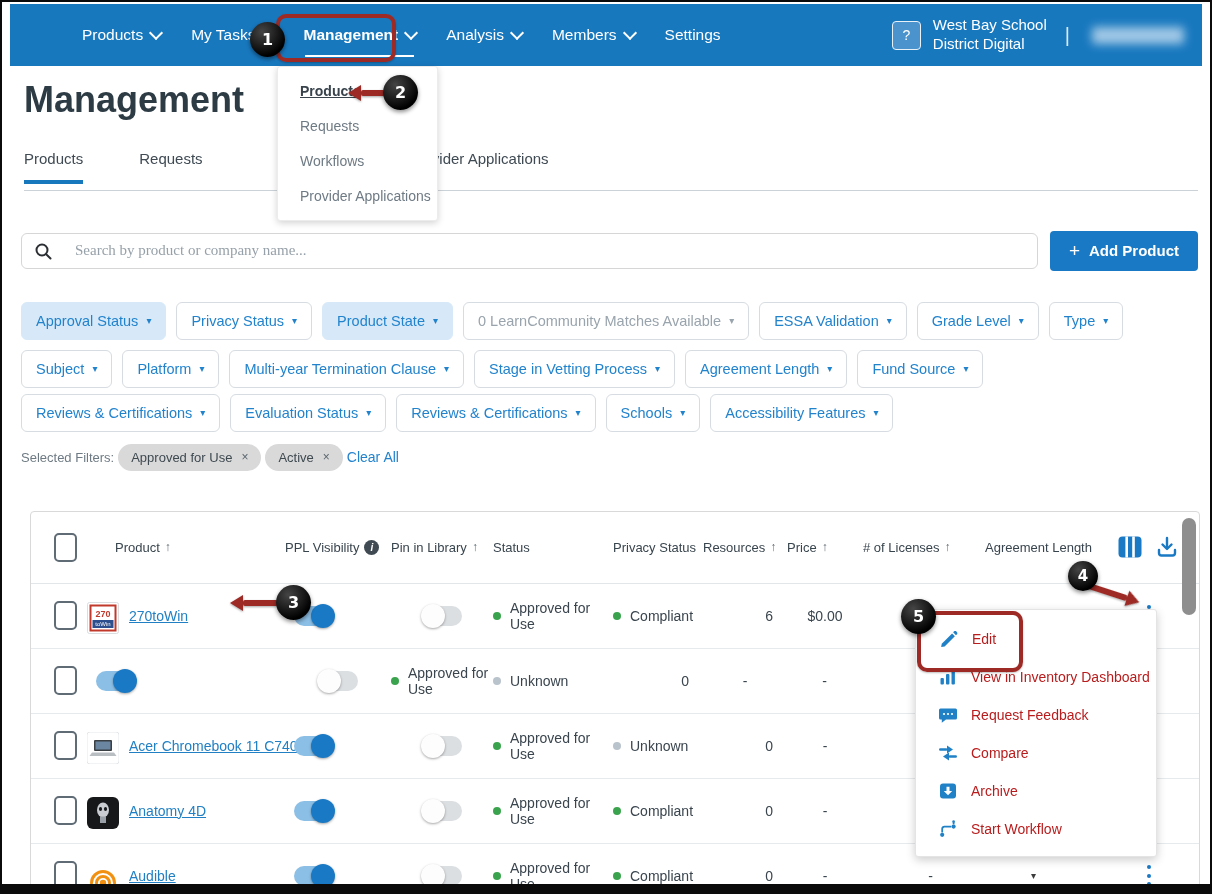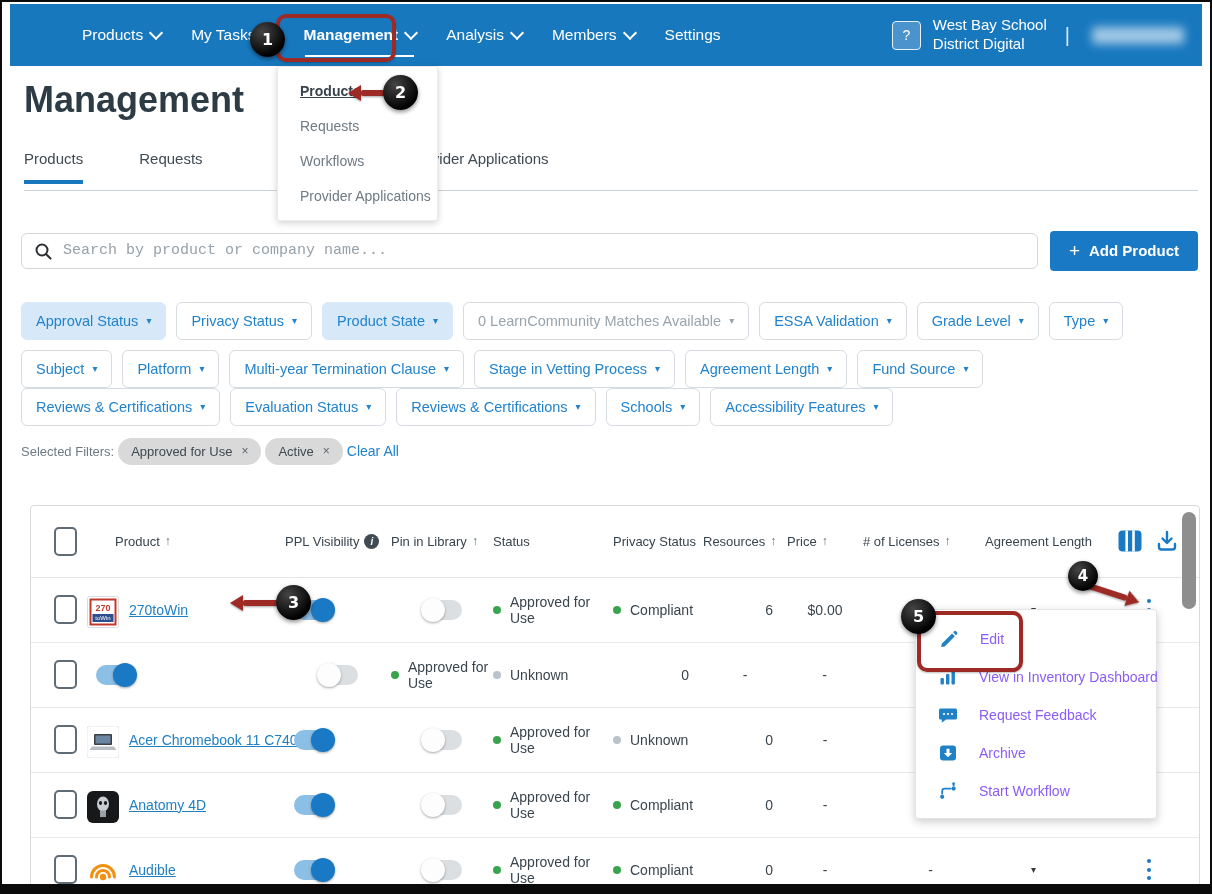--- a/index.html
+++ b/index.html
@@ -37,30 +37,30 @@
 
   .tabs{display:flex;margin:30px 0 0 3px;border-bottom:1px solid #ccd3d8;height:40px;align-items:flex-start;}
   .tab{font-size:15px;color:#3f4a53;position:relative;padding-bottom:16px;cursor:pointer;white-space:nowrap;}
   .tab.active::after{content:"";position:absolute;left:0;right:0;bottom:-1px;height:4px;background:#1878be;}
   .tab.t1{margin-left:0;} .tab.t2{margin-left:56px;} .tab.t3{margin-left:88px;} .tab.t4{margin-left:49px;}
 
   .searchrow{display:flex;align-items:center;gap:12px;margin-top:40px;}
   .searchbox{flex:1;height:34px;border:1px solid #d6d6d6;border-radius:6px;display:flex;align-items:center;
              gap:9px;padding:0 12px;background:#fff;}
   .searchbox input{flex:1;border:0;outline:0;font-size:15px;color:#1d4ed8;background:transparent;
-                   font-family:Liberation Mono, monospace;}
+                   font-family:Liberation Serif, serif;margin-left:12px;}
   .searchbox input::placeholder{color:#97a1a9;}
   .addbtn{height:40px;padding:0 19px;background:#1a79c4;border:none;border-radius:4px;color:#fff;
           font-size:15px;font-weight:700;display:flex;align-items:center;gap:9px;cursor:pointer;
           font-family:inherit;}
   .addbtn .plus{font-size:19px;font-weight:400;line-height:1;}
 
   
   .chiprow{display:flex;gap:10px;flex-wrap:wrap;}
-  .chiprow.r1{margin-top:31px;} .chiprow.r2{margin-top:10px;} .chiprow.r3{margin-top:0;}
+  .chiprow.r1{margin-top:31px;} .chiprow.r2{margin-top:10px;} .chiprow.r3{margin-top:6px;}
   .chip{height:38px;box-sizing:border-box;padding:0 14px;border:1px solid #d6dce1;border-radius:6px;
         background:#fff;color:#2283cd;font-size:14.5px;display:inline-flex;align-items:center;gap:8px;
         cursor:pointer;white-space:nowrap;}
   .chip .chip-caret{font-size:10px;line-height:1;}
   .chip[data-state="active"]{background:#d7e9f8;border-color:#d7e9f8;}
   .chip[data-state="disabled"]{color:#99a4ad;cursor:default;}
 
   .selectedrow{display:flex;align-items:center;gap:4px;margin-top:12px;}
   .sel-label{font-size:13px;color:#6e7a83;}
   .pill{height:27px;background:#d9d9d9;border-radius:14px;padding:0 13px;display:inline-flex;
@@ -110,21 +110,21 @@
   .switch[data-state="off"] .track{background:#dcdfe2;}
   .switch[data-state="off"] .knob{left:0;background:#fdfdfd;}
 
   .vscroll{position:absolute;top:6px;right:3px;width:14px;height:97px;background:#8e8e8e;
            border-radius:7px;z-index:5;cursor:grab;}
 
   
   .rowmenu{position:absolute;left:915px;top:609px;width:242px;background:#fff;z-index:30;
            border:1px solid #e4e4e4;border-radius:3px;box-shadow:0 3px 10px rgba(0,0,0,.2);
            padding:10px 0 8px;box-sizing:border-box;}
-  .rm-item{height:38px;display:flex;align-items:center;gap:21px;padding-left:22px;color:#8b5cf6;
+  .rm-item{height:38px;display:flex;align-items:center;gap:13px;padding-left:22px;color:#b91c1c;
            font-size:14px;cursor:pointer;white-space:nowrap;}
   .rm-item svg{flex:none;}
 
   
   .acircle{position:absolute;width:35px;height:35px;border-radius:50%;color:#fff;z-index:42;
     background:radial-gradient(circle at 35% 28%, #454545, #000 72%);
     display:flex;align-items:center;justify-content:center;font-size:16px;font-weight:700;
     box-shadow:0 2px 4px rgba(0,0,0,.45);font-family:"DejaVu Sans",sans-serif;}
   .acircle.small{width:30px;height:30px;font-size:15px;}
   .redbox{position:absolute;border:4px solid #9e2a25;border-radius:10px;z-index:41;
@@ -618,20 +618,29 @@
     <div class="rm-item">
       <svg width="20" height="20" viewBox="0 0 20 20">
           <path fill="#2181c6" d="M2.5 3.5h15A1.5 1.5 0 0 1 19 5v8a1.5 1.5 0 0 1-1.5 1.5H8l-4.2 3.2V14.5H2.5A1.5 1.5 0 0 1 1 13V5a1.5 1.5 0 0 1 1.5-1.5z"></path>
           <circle cx="6" cy="9" r="1.1" fill="#fff"></circle>
           <circle cx="10" cy="9" r="1.1" fill="#fff"></circle>
           <circle cx="14" cy="9" r="1.1" fill="#fff"></circle>
         </svg>
       <span>Request Feedback</span>
     </div>
     <div class="rm-item">
+      <svg width="20" height="20" viewBox="0 0 20 20" fill="#2181c6">
+          <rect x="1" y="5.2" width="8.5" height="2.6" rx="1.3"></rect>
+          <path d="M9 2.6l6 3.9-6 3.9z"></path>
+          <rect x="10.5" y="12.2" width="8.5" height="2.6" rx="1.3"></rect>
+          <path d="M11 9.6l-6 3.9 6 3.9z"></path>
+        </svg>
+      <span>Compare</span>
+    </div>
+    <div class="rm-item">
       <svg width="20" height="20" viewBox="0 0 20 20">
           <rect x="2" y="2.5" width="16" height="15" rx="3" fill="#2181c6"></rect>
           <path d="M10 14.2 5.8 10h2.7V5.8h3V10h2.7z" fill="#fff"></path>
         </svg>
       <span>Archive</span>
     </div>
     <div class="rm-item">
       <svg width="20" height="20" viewBox="0 0 20 20" fill="none" stroke="#2181c6" stroke-width="1.8">
           <path d="M4.2 13.5V9.8a2.2 2.2 0 0 1 2.2-2.2h6.9"></path>
           <path d="M15.6 5.4V3"></path>

